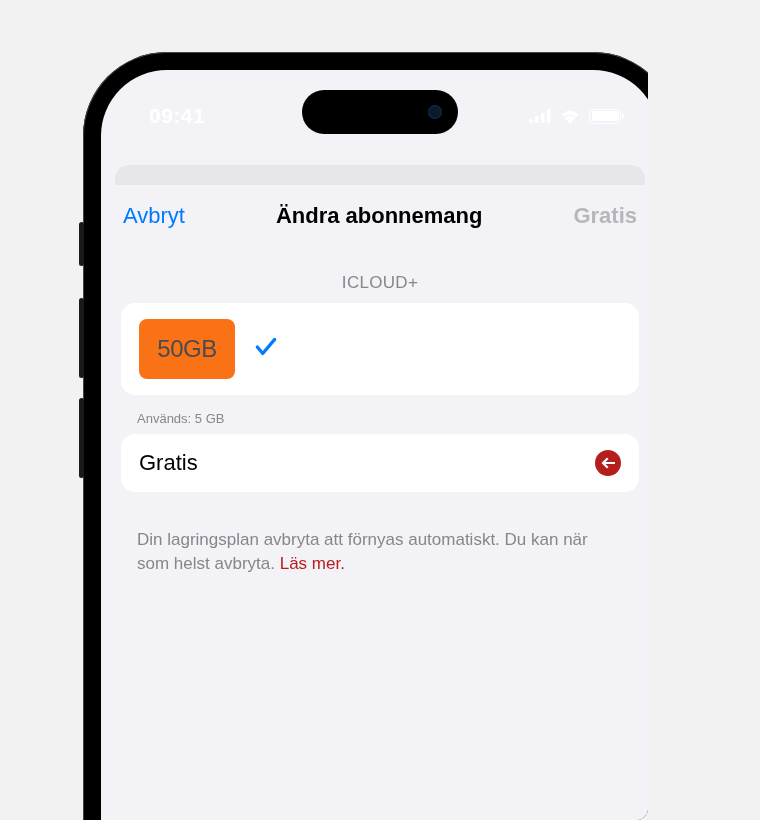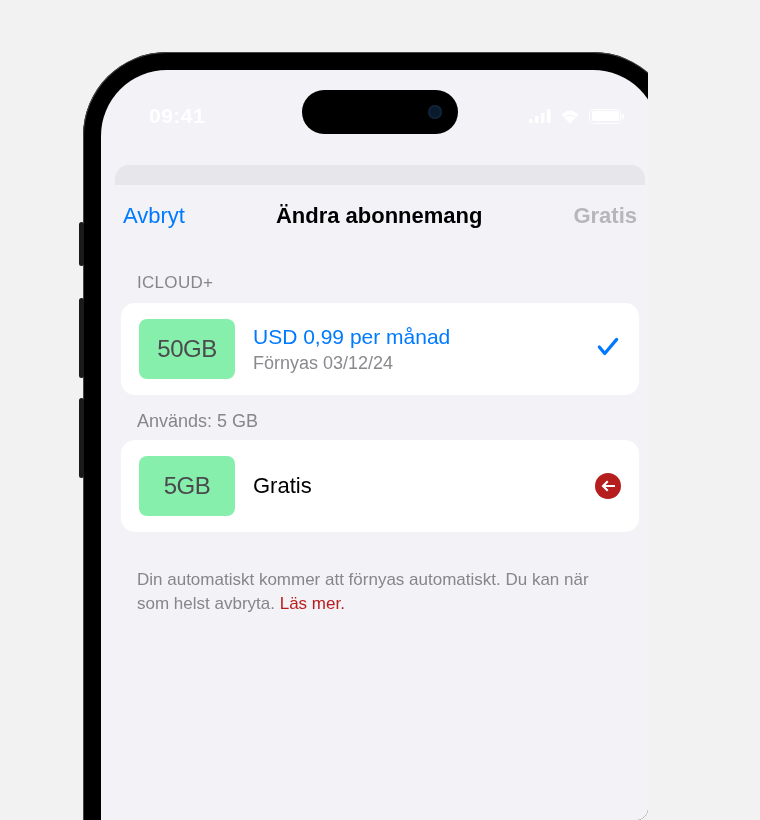--- a/index.html
+++ b/index.html
@@ -168,31 +168,32 @@
     }
     .content {
       padding: 10px 20px 0;
     }
     .section-header {
       font-size: 17px;
       color: #86868b;
       text-transform: uppercase;
       padding: 20px 16px 10px;
       letter-spacing: 0.3px;
+      text-align: center;
     }
     .card {
       background: #fff;
       border-radius: 14px;
       padding: 16px 18px;
       display: flex;
       align-items: center;
       gap: 18px;
     }
     .size-badge {
-      background: #86efac;
+      background: #f97316;
       border-radius: 8px;
       padding: 16px 12px;
       min-width: 96px;
       text-align: center;
       font-size: 24px;
       font-weight: 400;
       color: #4b4b4e;
       letter-spacing: -0.5px;
     }
     .plan-text { flex: 1; }
@@ -208,21 +209,21 @@
     }
     .plan-free {
       font-size: 22px;
       color: #000;
       flex: 1;
     }
     .checkmark {
       color: #007aff;
     }
     .usage {
-      font-size: 18px;
+      font-size: 13px;
       color: #86868b;
       padding: 16px 16px 8px;
     }
     .red-badge {
       width: 26px;
       height: 26px;
       background: #b61e1e;
       border-radius: 50%;
       display: flex;
       align-items: center;
@@ -287,46 +288,41 @@
             <div class="nav-title">Ändra abonnemang</div>
             <div class="nav-right">Gratis</div>
           </div>
 
           <div class="content">
 
             <div class="section-header">ICLOUD+</div>
 
             <div class="card">
               <div class="size-badge">50GB</div>
-              <div class="plan-text">
-                <div class="plan-price">USD 0,99 per månad</div>
-                <div class="plan-renew">Förnyas 03/12/24</div>
-              </div>
               <span class="checkmark">
                 <svg width="26" height="26" viewBox="0 0 24 24">
                     <path fill="none" stroke="#007aff" stroke-width="3" stroke-linecap="round" stroke-linejoin="round" d="M4 12l5 6L20 5"></path>
                   </svg>
               </span>
             </div>
 
             <div class="usage">Används: 5 GB</div>
 
 
             <div class="card">
-              <div class="size-badge">5GB</div>
               <div class="plan-free">Gratis</div>
               <span class="red-badge">
                 <svg width="16" height="16" viewBox="0 0 16 16">
                     <path fill="#fff" d="M15 7H5.5l3-3L7 2.5 1.5 8 7 13.5 8.5 12l-3-3H15z"></path>
                   </svg>
               </span>
             </div>
 
             <div class="footer-text">
-              <span>Din automatiskt kommer att förnyas automatiskt. Du kan när som helst avbryta. </span><span class="footer-link">Läs mer.</span>
+              <span>Din lagringsplan avbryta att förnyas automatiskt. Du kan när som helst avbryta. </span><span class="footer-link">Läs mer.</span>
             </div>
 
           </div>
         </div>
 
       </div>
     </div>
   </div>
 </div>
 

